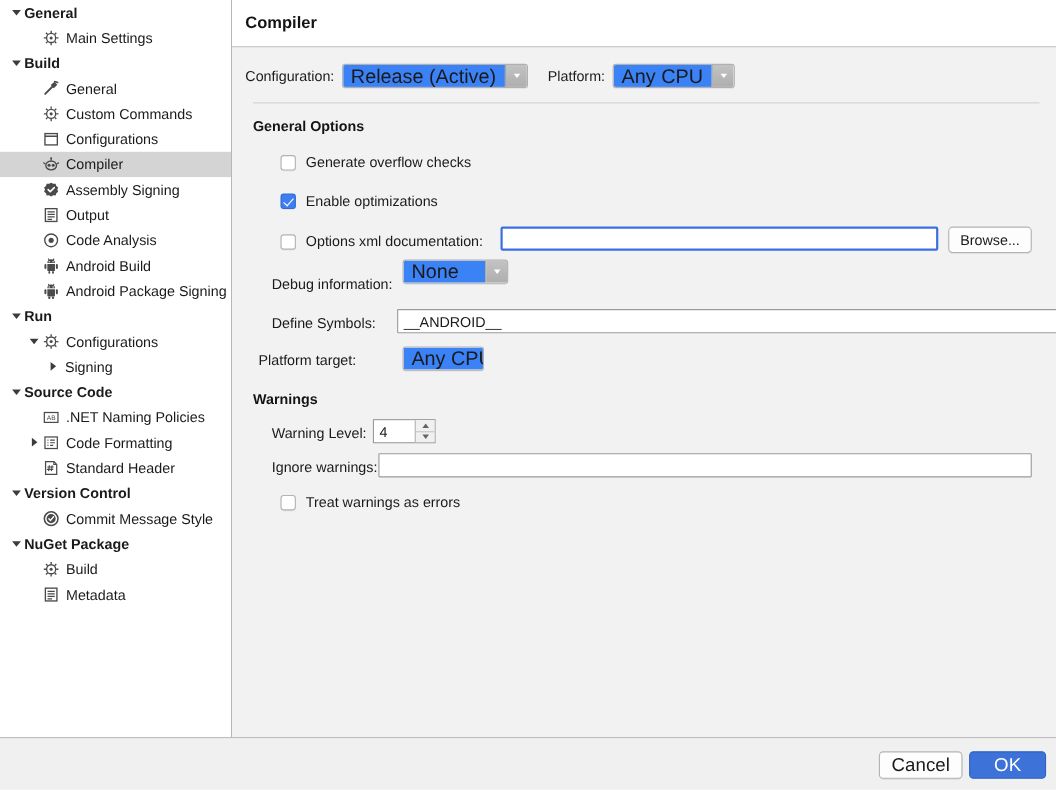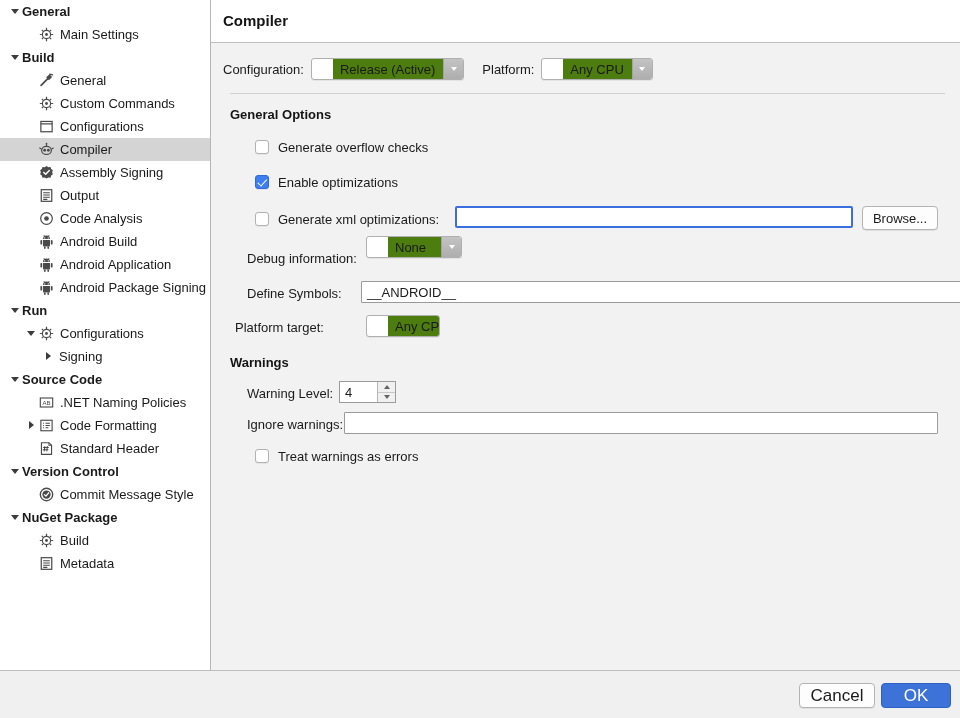--- a/index.html
+++ b/index.html
@@ -112,24 +112,23 @@
     border: 1px solid #b0b0b0;
     border-radius: 3px;
     background: #ffffff;
     box-shadow: 0 1px 0 rgba(0,0,0,0.06);
     overflow: hidden;
     box-sizing: border-box;
   }
   .combo .cval {
     display: flex; align-items: center;
     padding: 0 8px 0 7px;
-    font-size: 13px; color: #1a1a1a;
-    background: #4d7c0f;
+    font-size: 18px; color: #1a1a1a;
+    background: #3b82f6;
     white-space: nowrap;
-    margin-left: 21px;
   }
   .combo .cbtn {
     width: 19px;
     display: flex; align-items: center; justify-content: center;
     background: linear-gradient(#c3c3c3, #aeaeae);
     border-left: 1px solid #a3a3a3;
   }
   .combo .cbtn i {
     display: block;
     border-left: 3.5px solid transparent;
@@ -151,21 +150,21 @@
   }
   .frm-label {
     position: absolute;
     font-size: 13px; color: #1a1a1a;
     white-space: nowrap;
   }
 
   
   .cbrow {
     position: absolute;
-    display: flex; 
+    display: flex; align-items: center;
     font-size: 13px; color: #1a1a1a;
     white-space: nowrap;
   }
   .cbox {
     width: 14px; height: 14px;
     border: 1px solid #b2b2b2;
     border-radius: 3px;
     background: #ffffff;
     box-sizing: border-box;
     margin-right: 9px;
@@ -433,38 +432,20 @@
             <path d="M4.3 5.4a3.7 3.7 0 0 1 7.4 0Z" fill="#4a4a4a"></path>
             <rect x="1.5" y="6.3" width="1.9" height="5" rx=".95" fill="#4a4a4a"></rect>
             <rect x="12.6" y="6.3" width="1.9" height="5" rx=".95" fill="#4a4a4a"></rect>
             <rect x="5.3" y="13.3" width="1.8" height="2.6" rx=".9" fill="#4a4a4a"></rect>
             <rect x="8.9" y="13.3" width="1.8" height="2.6" rx=".9" fill="#4a4a4a"></rect>
             <path d="M5.2 1.2 6.2 2.7M10.8 1.2 9.8 2.7" stroke="#4a4a4a" stroke-width="1"></path>
             <circle cx="6.1" cy="4.2" r=".65" fill="#ffffff"></circle>
             <circle cx="9.9" cy="4.2" r=".65" fill="#ffffff"></circle>
           </svg>
         </span>
-        <span class="tlabel">Android Application</span>
-      </div>
-      <div class="tree-row">
-        <span style="flex: 0 0 25px;"></span>
-        <span class="twisty"></span>
-        <span class="ic">
-          <svg width="15" height="15" viewBox="0 0 16 16" fill="none">
-            <path d="M4.3 6.3h7.4v6.1a.9.9 0 0 1-.9.9H5.2a.9.9 0 0 1-.9-.9Z" fill="#4a4a4a"></path>
-            <path d="M4.3 5.4a3.7 3.7 0 0 1 7.4 0Z" fill="#4a4a4a"></path>
-            <rect x="1.5" y="6.3" width="1.9" height="5" rx=".95" fill="#4a4a4a"></rect>
-            <rect x="12.6" y="6.3" width="1.9" height="5" rx=".95" fill="#4a4a4a"></rect>
-            <rect x="5.3" y="13.3" width="1.8" height="2.6" rx=".9" fill="#4a4a4a"></rect>
-            <rect x="8.9" y="13.3" width="1.8" height="2.6" rx=".9" fill="#4a4a4a"></rect>
-            <path d="M5.2 1.2 6.2 2.7M10.8 1.2 9.8 2.7" stroke="#4a4a4a" stroke-width="1"></path>
-            <circle cx="6.1" cy="4.2" r=".65" fill="#ffffff"></circle>
-            <circle cx="9.9" cy="4.2" r=".65" fill="#ffffff"></circle>
-          </svg>
-        </span>
         <span class="tlabel">Android Package Signing</span>
       </div>
       <div class="tree-row group">
         <span style="flex: 0 0 9px;"></span>
         <span class="twisty down"></span>
         <span style="flex: 0 0 0px;"></span>
         <span class="tlabel">Run</span>
       </div>
       <div class="tree-row">
         <span style="flex: 0 0 25px;"></span>
@@ -615,21 +596,21 @@
       <span>Generate overflow checks</span>
     </div>
 
     <div class="cbrow" style="left:44px; top:175px;">
       <span class="cbox on"></span>
       <span>Enable optimizations</span>
     </div>
 
     <div class="cbrow" style="left:44px; top:212px;">
       <span class="cbox"></span>
-      <span>Generate xml optimizations:</span>
+      <span>Options xml documentation:</span>
     </div>
 
     <div class="tinput focused" style="left:244px; top:206px; width:398px;"></div>
 
     <div class="pbtn" style="left:651px; top:206px; width:76px;">Browse...</div>
 
     <div class="frm-label" style="left:36px; top:251px;">Debug information:</div>
     <div class="combo" style="position:absolute; left:155px; top:236px; width:96px;">
       <span class="cval" style="flex:1;">None</span>
       <span class="cbtn">

